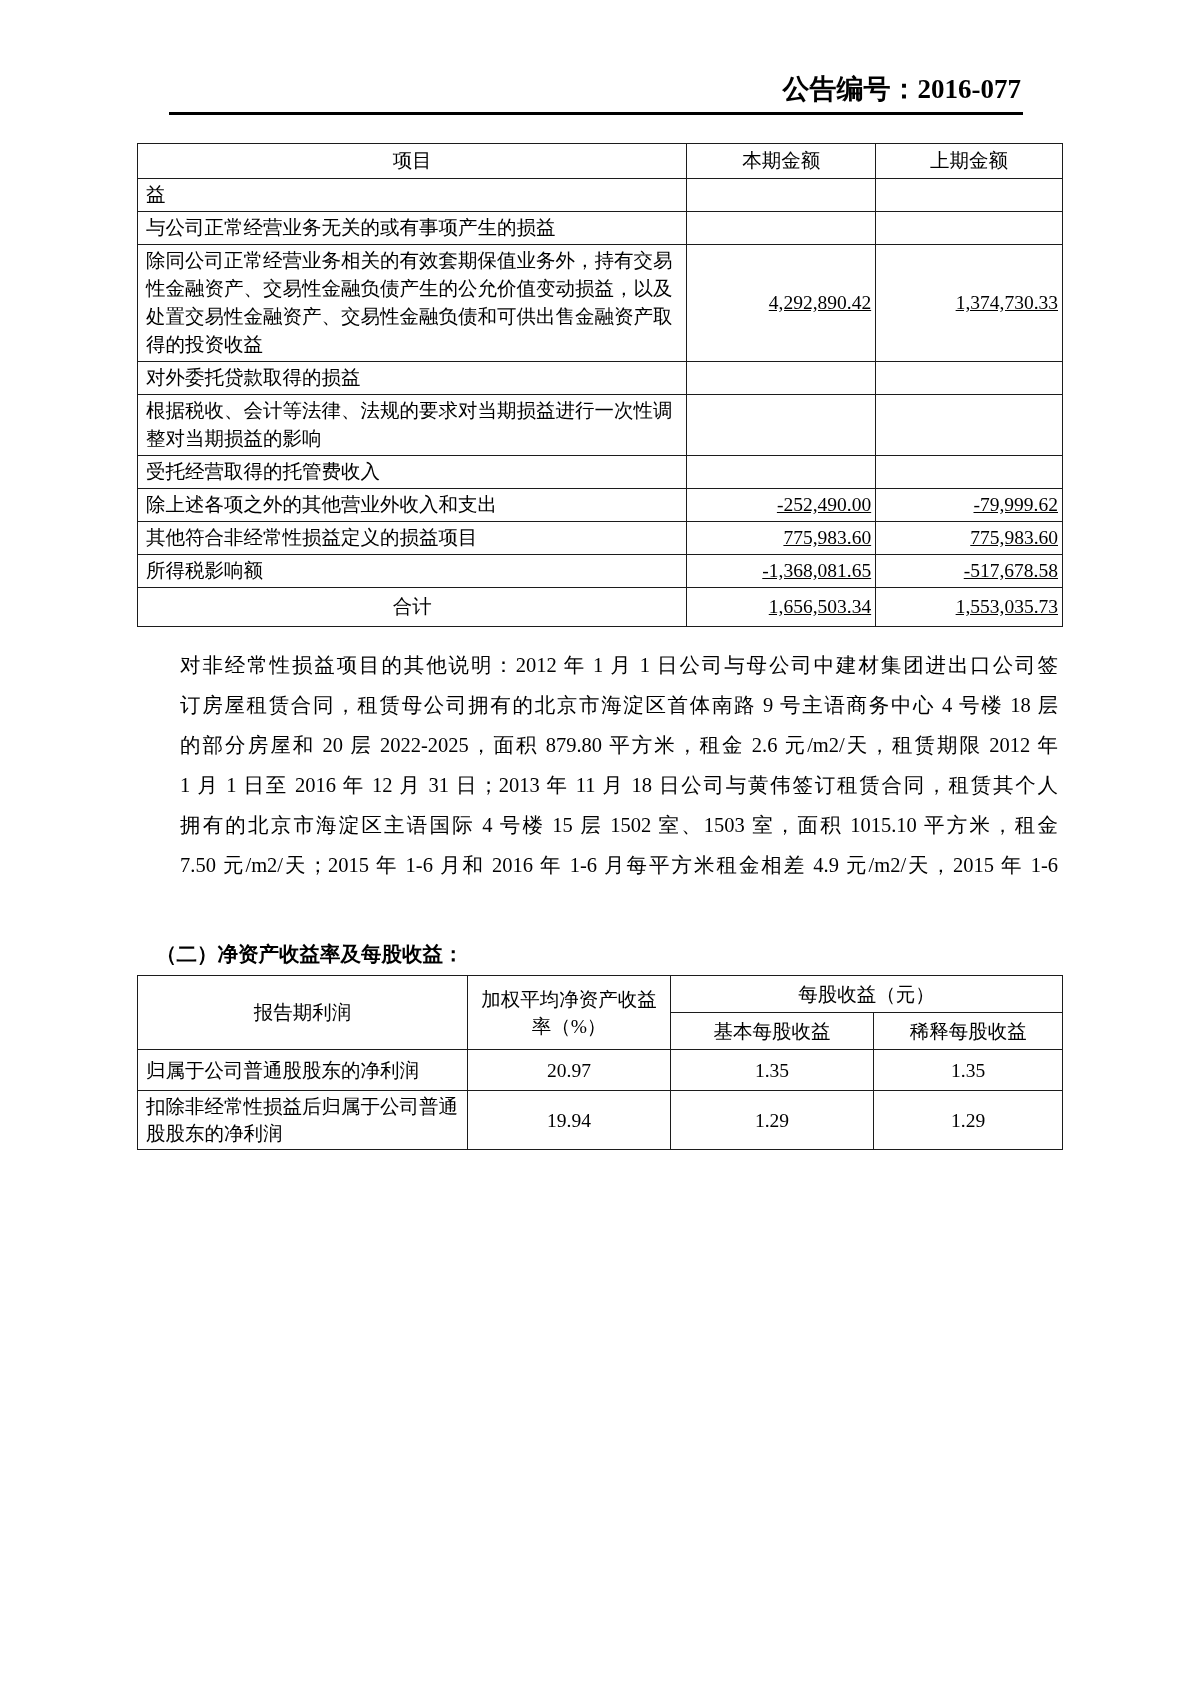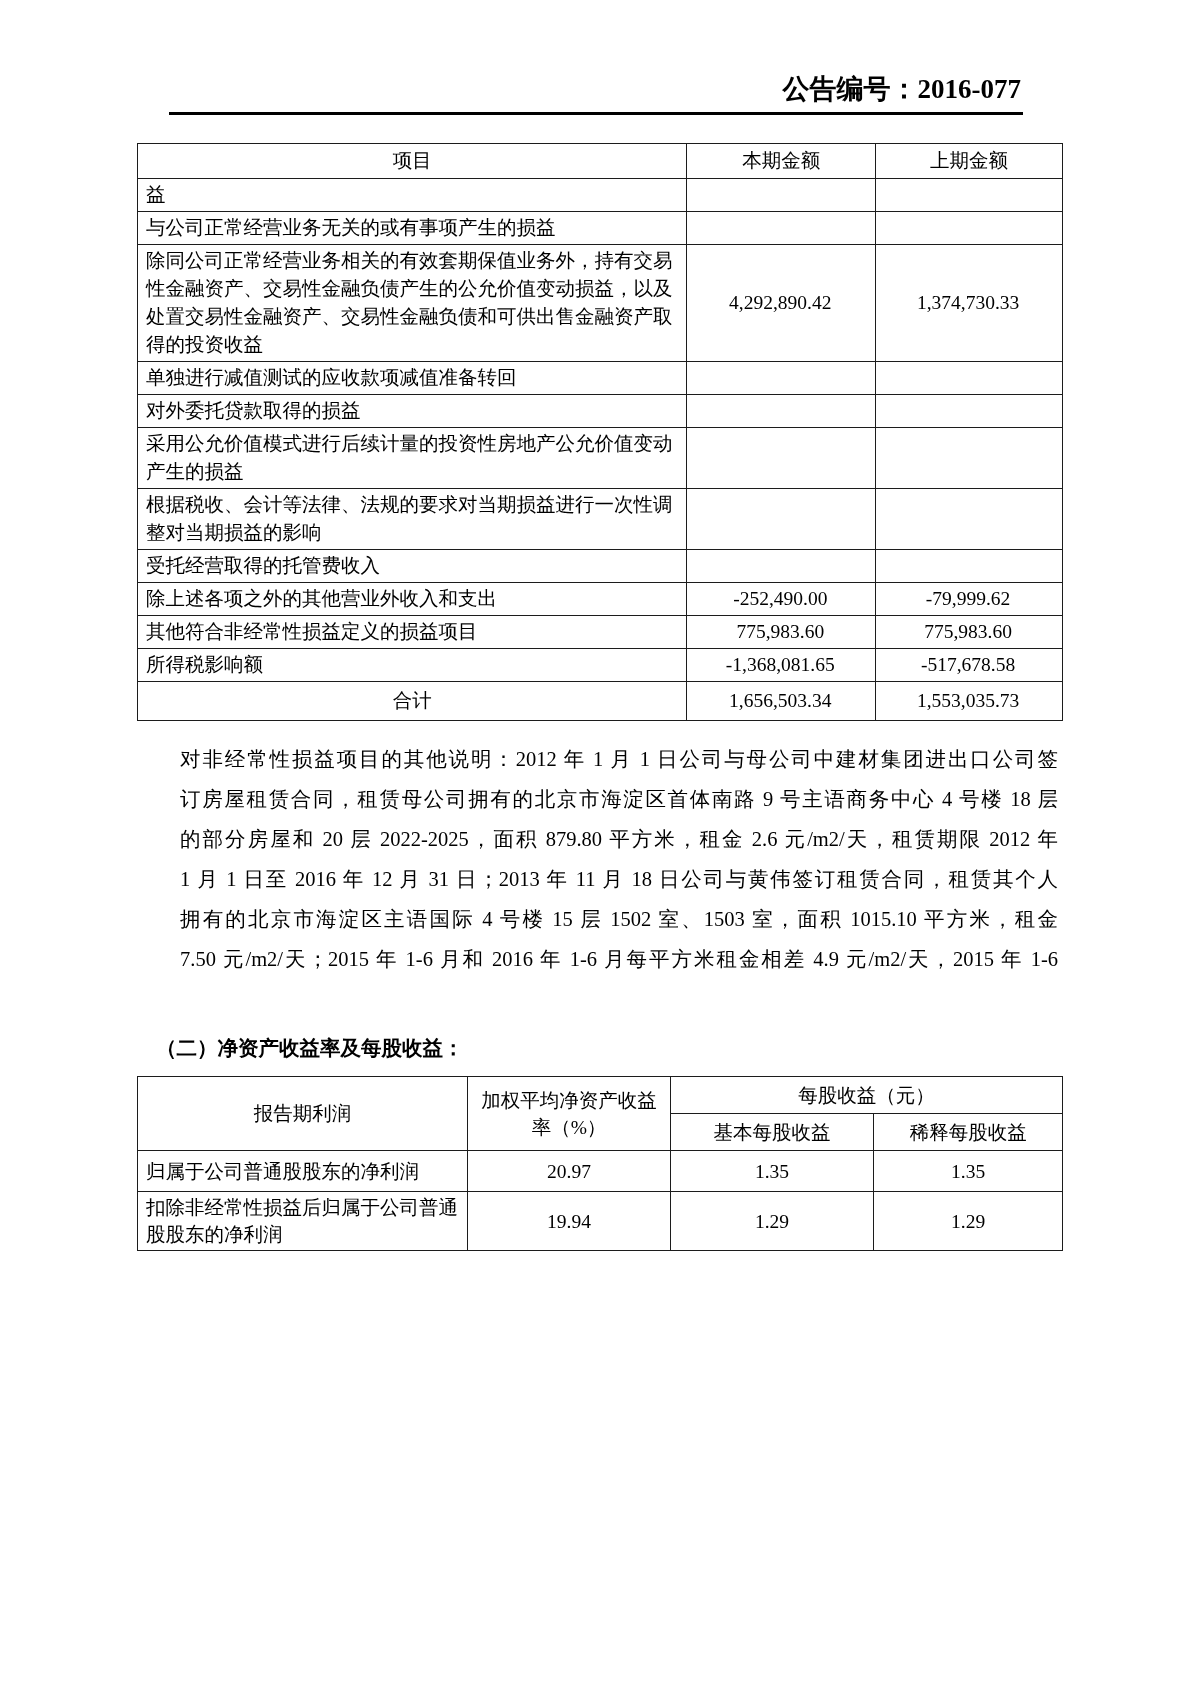--- a/index.html
+++ b/index.html
@@ -31,21 +31,21 @@
   .t1 th, .t1 td {
     border:1.6px solid #1c1c1c;
     font-weight:normal;
     line-height:28px;
     padding:2px 8px;
     vertical-align:middle;
     word-break:break-all;
   }
   .t1 thead th { text-align:center; height:30px; }
   .t1 td.item { text-align:left; }
-  .t1 td.num  { text-align:center; padding-right:10px; }
+  .t1 td.num  { text-align:right; padding-right:4px;text-decoration:underline; }
   .t1 tr.total td.item { text-align:center; }
   .t1 tr.total td { height:34px; }
 
   .note {
     margin:18px 0 0 43px;
     width:878px;
     font-size:20.5px;
   }
   .note .line {
     line-height:40px;
@@ -54,21 +54,21 @@
     word-break:break-all;
   }
   .note .line.last { text-align-last:left; }
 
   .sec-heading {
     margin:56px 0 0 19px;
     font-size:20.5px;
     font-weight:700;
     line-height:26px;
   }
-  .t2 { margin-top:15px; font-size:19.5px; }
+  .t2 { margin-top:8px; font-size:19.5px; }
   .t2 th, .t2 td {
     border:1.6px solid #1c1c1c;
     font-weight:normal;
     text-align:center;
     line-height:27px;
     padding:2px 8px;
     vertical-align:middle;
     word-break:break-all;
   }
   .t2 th.group { height:32px; }
@@ -107,31 +107,21 @@
         <td class="item">与公司正常经营业务无关的或有事项产生的损益</td>
         <td class="num"></td>
         <td class="num"></td>
       </tr>
       <tr>
         <td class="item">除同公司正常经营业务相关的有效套期保值业务外，持有交易性金融资产、交易性金融负债产生的公允价值变动损益，以及处置交易性金融资产、交易性金融负债和可供出售金融资产取得的投资收益</td>
         <td class="num">4,292,890.42</td>
         <td class="num">1,374,730.33</td>
       </tr>
       <tr>
-        <td class="item">单独进行减值测试的应收款项减值准备转回</td>
-        <td class="num"></td>
-        <td class="num"></td>
-      </tr>
-      <tr>
         <td class="item">对外委托贷款取得的损益</td>
-        <td class="num"></td>
-        <td class="num"></td>
-      </tr>
-      <tr>
-        <td class="item">采用公允价值模式进行后续计量的投资性房地产公允价值变动产生的损益</td>
         <td class="num"></td>
         <td class="num"></td>
       </tr>
       <tr>
         <td class="item">根据税收、会计等法律、法规的要求对当期损益进行一次性调整对当期损益的影响</td>
         <td class="num"></td>
         <td class="num"></td>
       </tr>
       <tr>
         <td class="item">受托经营取得的托管费收入</td>

